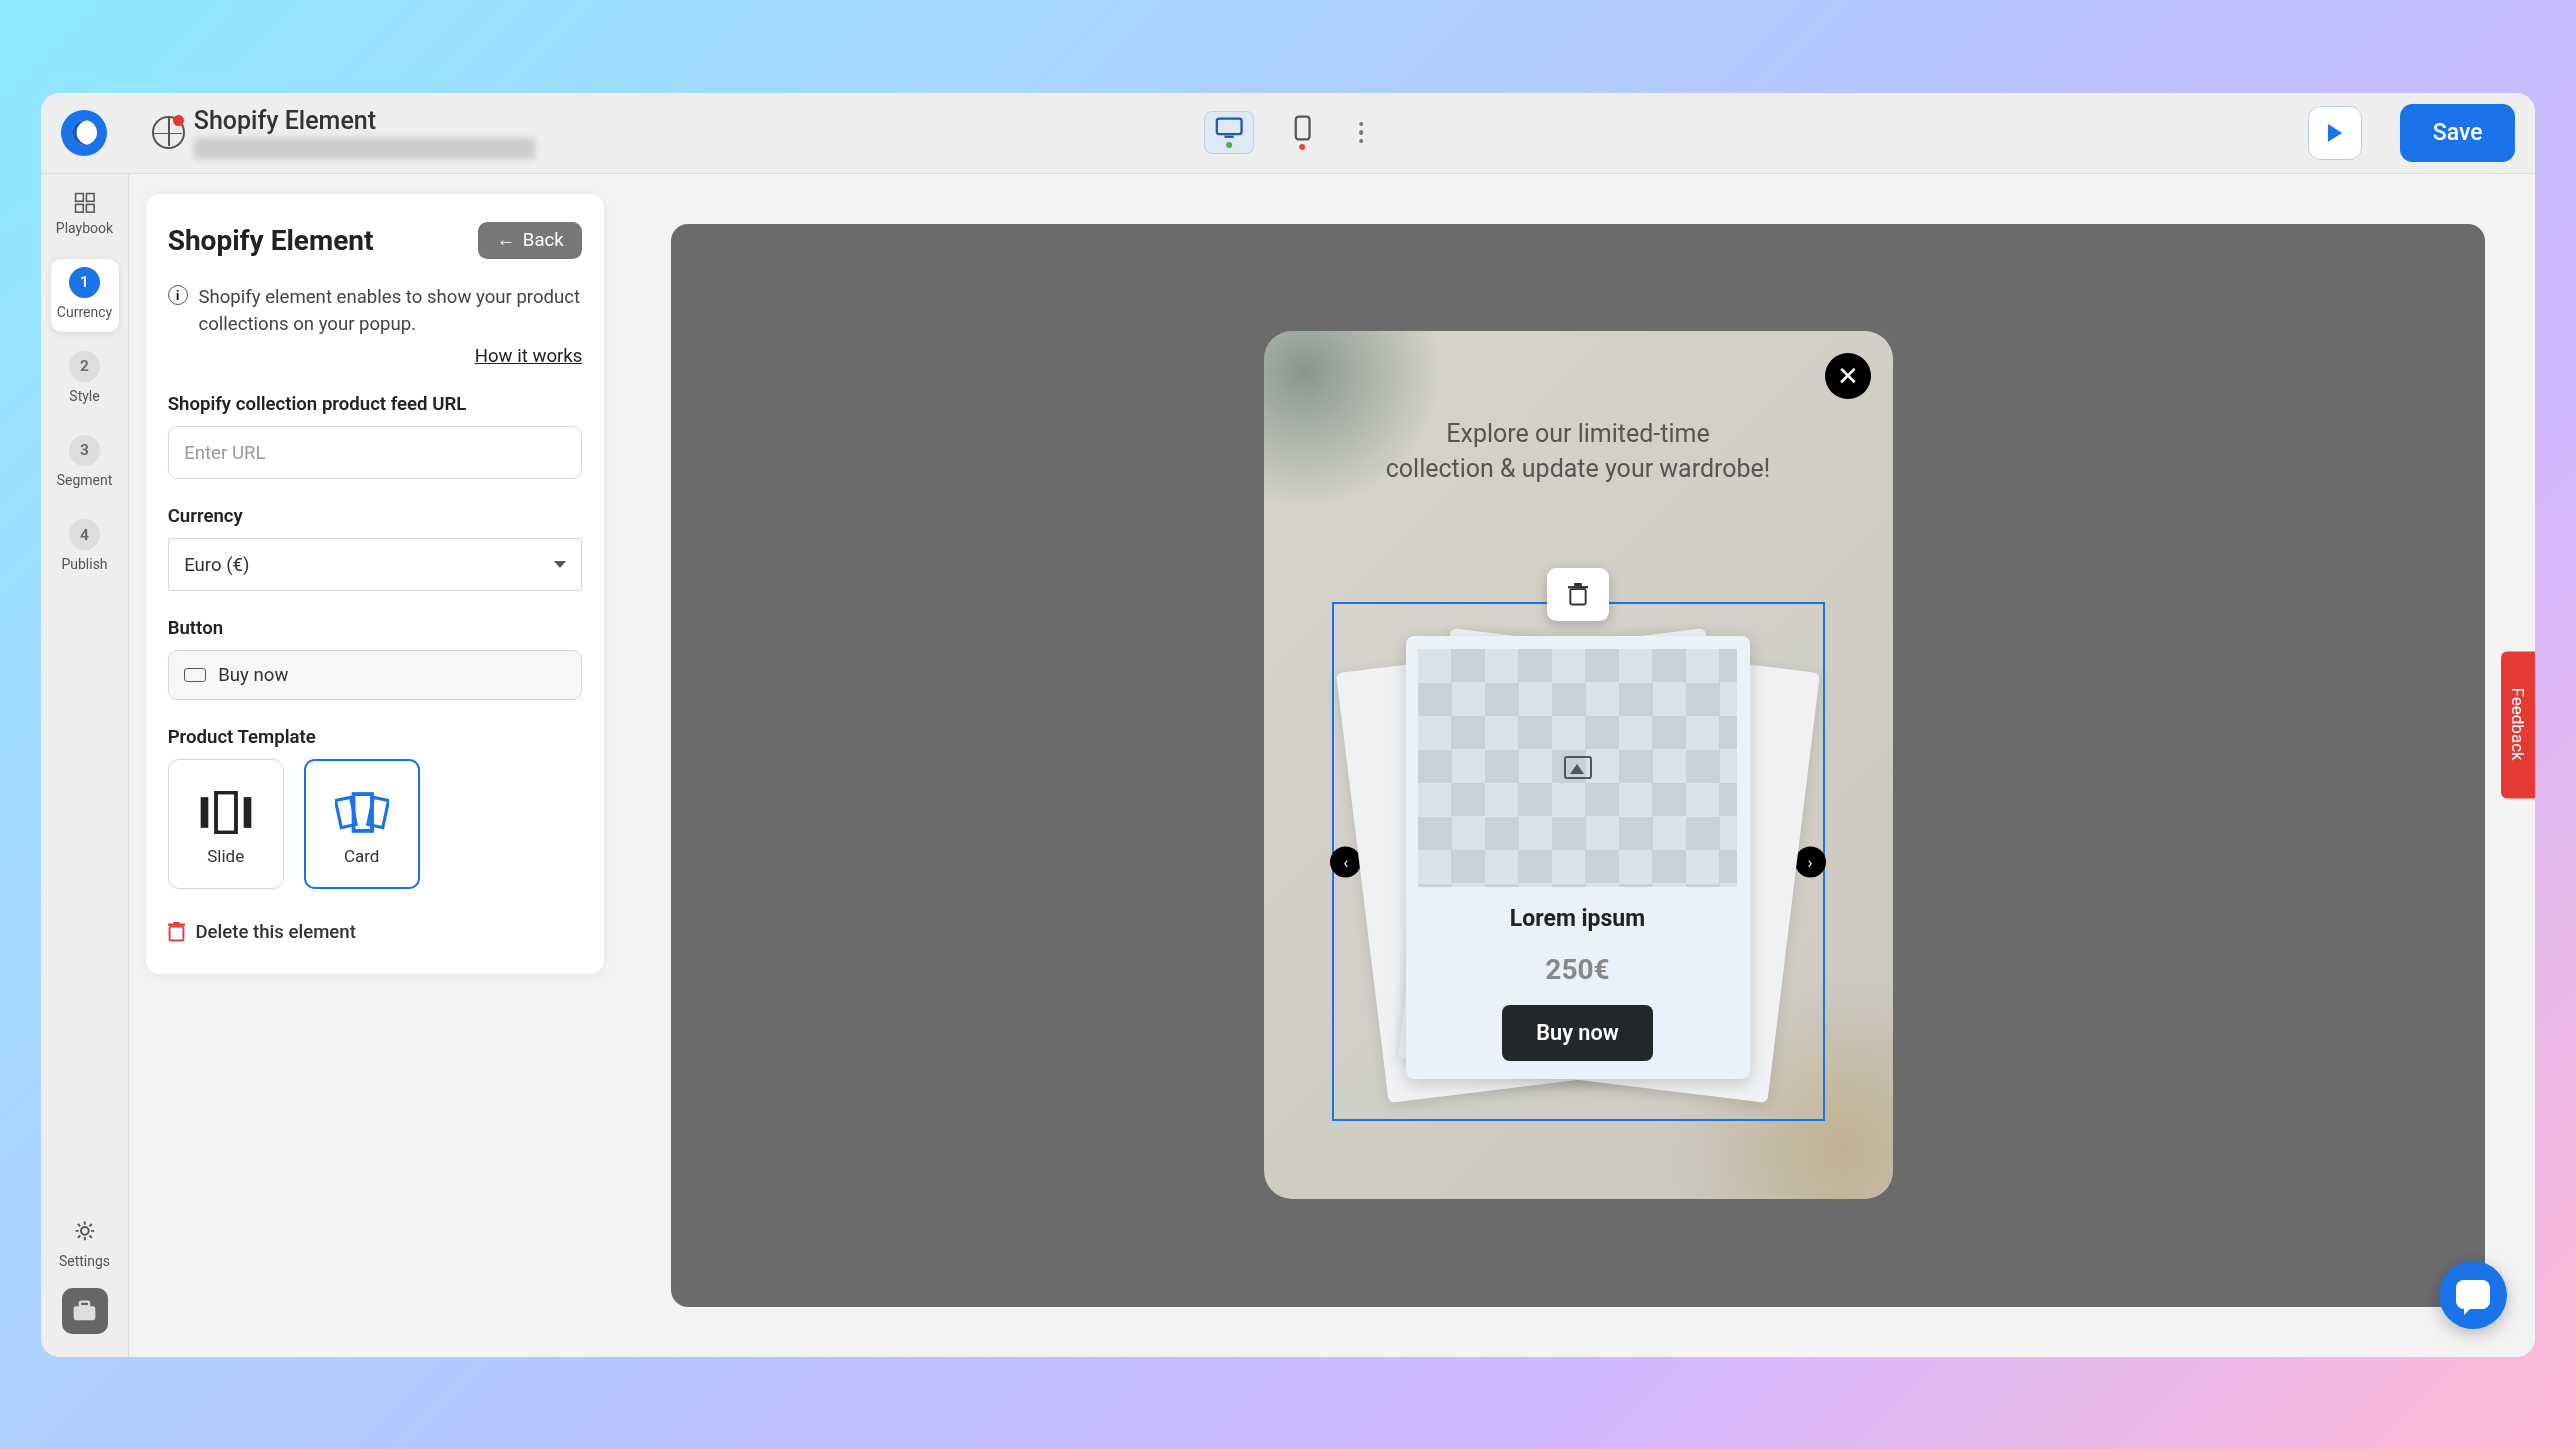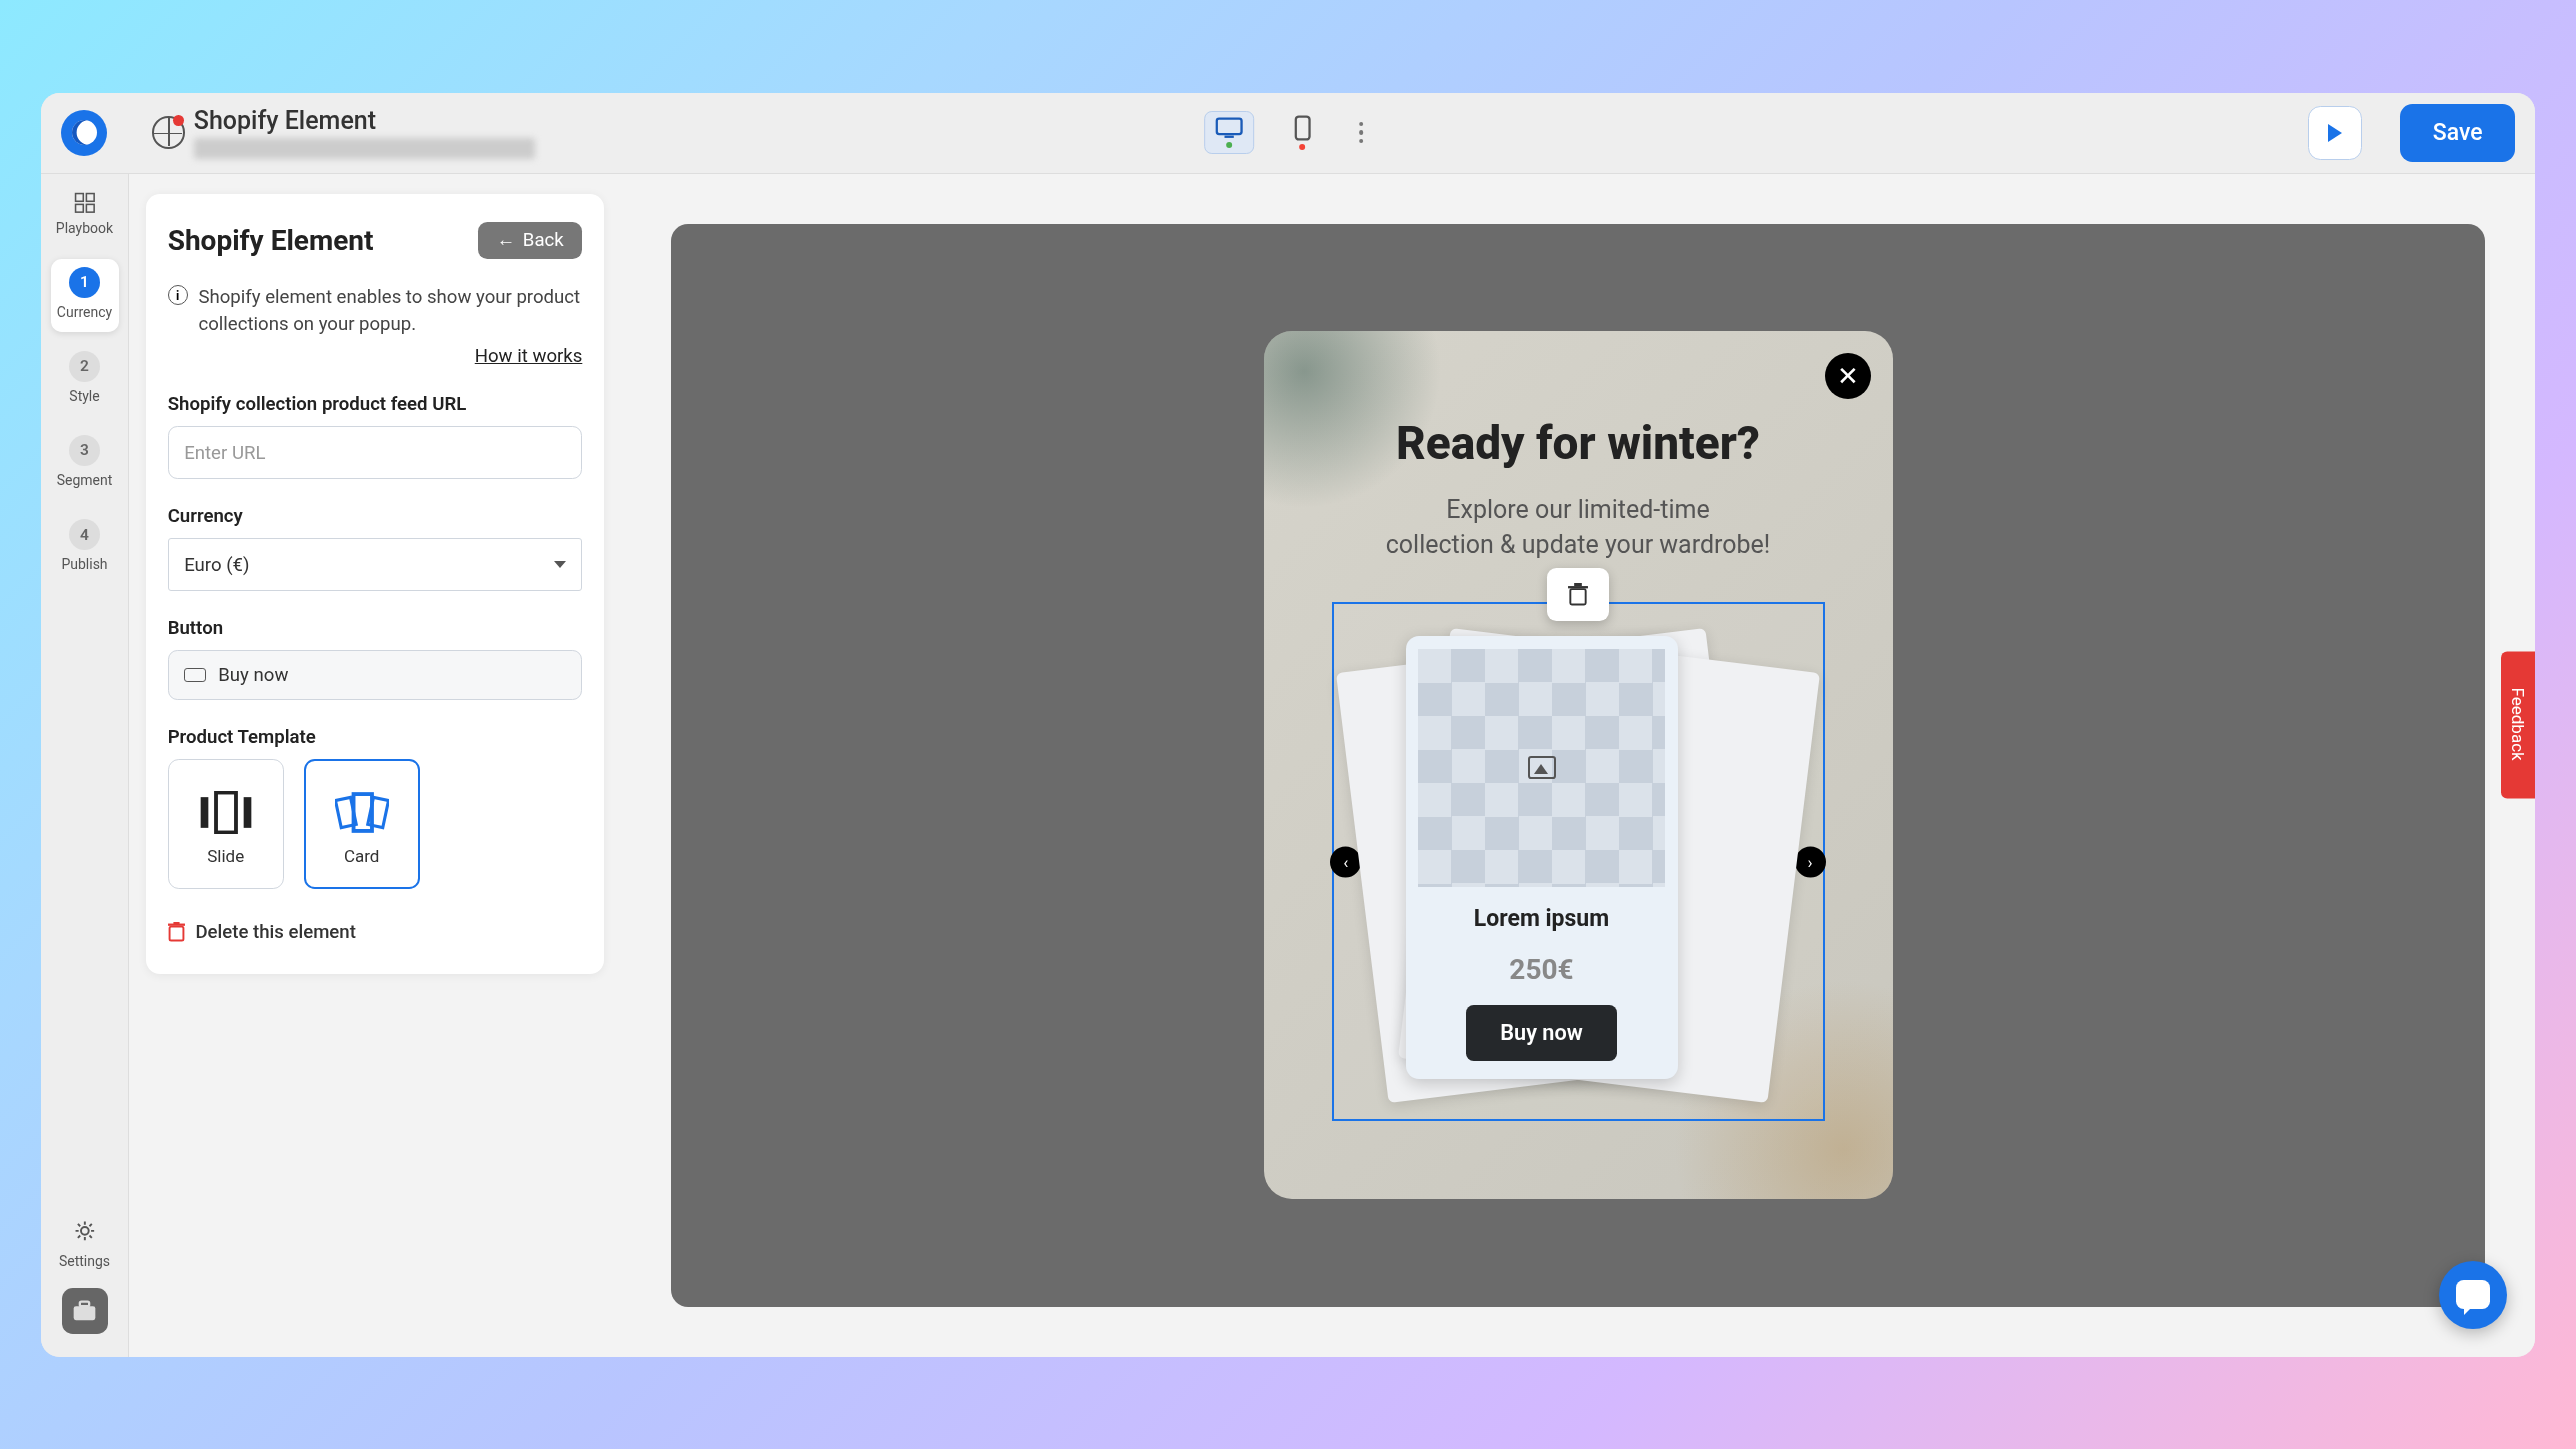--- a/index.html
+++ b/index.html
@@ -177,22 +177,22 @@
   width:31px; height:31px; border-radius:50%; background:#000; color:#fff;
   display:flex; align-items:center; justify-content:center; font-size:17px; cursor:pointer;
 }
 .nav-arrow.left { left:-3.1px; }
 .nav-arrow.right { right:-3.1px; }
 .card-stack { position:relative; width:403px; height:472px; }
 .card-back { position:absolute; background:#f0f1f3; border-radius:6.2px; box-shadow:0 3.1px 12.4px rgba(0,0,0,.12); }
 .card-back.b1 { width:372px; height:433px; top:23px; left:-15.5px; transform:rotate(-7deg); }
 .card-back.b2 { width:372px; height:433px; top:23px; right:-15.5px; transform:rotate(7deg); }
 .card-front {
-  position:absolute; top:10.8px; left:29px; width:272px; height:443px;
-  background:#eaf1f8; border-radius:13px; padding:12.4px 12.4px 18.6px;
+  position:absolute; top:10.8px; left:29px; width:344px; height:443px;
+  background:#eaf1f8; border-radius:8px; padding:12.4px 12.4px 18.6px;
   display:flex; flex-direction:column; align-items:center;
   box-shadow:0 4.6px 15.5px rgba(0,0,0,.18);
 }
 .img-ph {
   width:100%; height:240px;
   background:
     repeating-conic-gradient(#c7d0db 0% 25%, #dbe2ea 0% 50%) 0 0/67px 67px;
   display:flex; align-items:center; justify-content:center;
 }
 .ph-icon { width:28px; height:23px; border:2.3px solid #555; border-radius:3.1px; position:relative; }
@@ -376,21 +376,20 @@
 
     <div class="canvas-area">
       <div class="canvas-bg">
         <div class="popup">
           <div class="leaf1"></div>
             <div class="leaf2"></div>
           <div class="popup-close">
             <span>✕</span>
           </div>
           <div class="popup-inner">
-            <div class="popup-h">Ready for winter?</div>
             <div class="popup-sub">
               <span>Explore our limited-time</span><br>
               <span>collection &amp; update your wardrobe!</span>
             </div>
           </div>
 
           <div class="del-float">
             <svg width="20" height="23" viewBox="0 0 26 30">
                 <rect x="3" y="8" width="20" height="20" rx="2" fill="none" stroke="#333" stroke-width="2.5"></rect>
                 <rect x="0" y="4" width="26" height="3" fill="#333"></rect>

